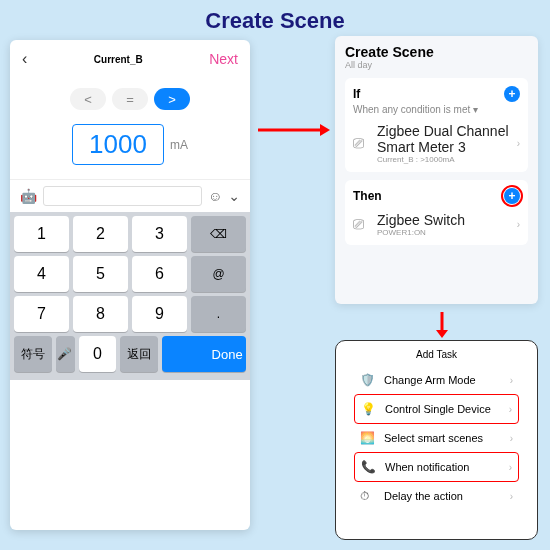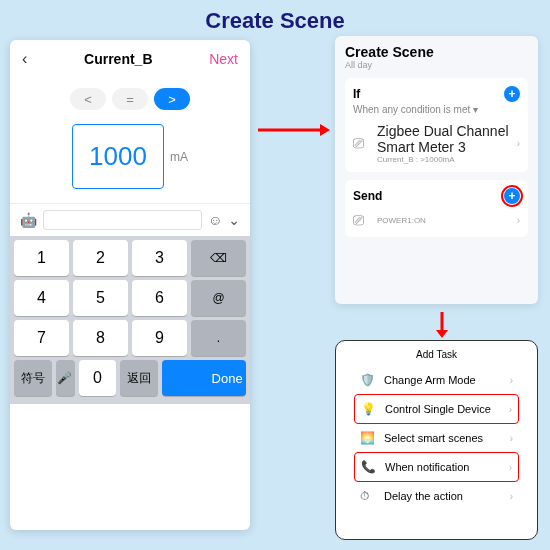--- a/index.html
+++ b/index.html
@@ -1,27 +1,27 @@
 <!DOCTYPE html>
 <html><head>
 <meta charset="utf-8">
 <style>
   * { box-sizing: border-box; margin: 0; padding: 0; }
   body { font-family: -apple-system, Helvetica, Arial, sans-serif; background: #cde7f7; width: 550px; height: 550px; position: relative; overflow: hidden; }
   .title { text-align: center; font-size: 22px; font-weight: bold; color: #1a1a7a; padding: 8px 0; }
   .phone-left { position: absolute; left: 10px; top: 40px; width: 240px; height: 490px; background: #fff; border-radius: 6px; box-shadow: 0 2px 10px rgba(0,0,0,0.15); overflow: hidden; }
   .pl-header { display:flex; align-items:center; justify-content: space-between; padding: 10px 12px; }
   .pl-back { font-size: 16px; color:#333; }
-  .pl-title { font-weight:600; font-size:14px; }
+  .pl-title { font-weight:600; font-size:10px; }
   .pl-next { color:#ec4899; font-size:14px; font-weight:500; }
   .pl-ops { display:flex; gap:6px; justify-content:center; margin:10px 0 8px; }
   .op-pill { width:36px; height:22px; border-radius:11px; display:flex; align-items:center; justify-content:center; font-size:13px; color:#888; background:#f2f2f2; }
   .op-pill.active { background:#0a84ff; color:#fff; }
   .pl-value { display:flex; align-items:center; justify-content:center; gap:6px; margin:14px 0; }
-  .pl-value .num { border:1.5px solid #0a84ff; border-radius:4px; padding:16px 16px; font-size:26px; color:#0a84ff; font-weight:500; }
+  .pl-value .num { border:1.5px solid #0a84ff; border-radius:4px; padding:4px 16px; font-size:26px; color:#0a84ff; font-weight:500; }
   .pl-value .unit { font-size:12px; color:#888; }
   .pl-range { display:flex; justify-content:space-between; padding:0 14px; font-size:10px; color:#999; margin-top:20px; }
   .pl-inputbar { display:flex; align-items:center; padding:6px 10px; border-top:1px solid #eee; gap:6px; font-size:14px; color:#555;}
   .pl-inputbar .flexspace{flex:1; border:1px solid #ddd; height:20px; border-radius:3px;}
   .keyboard { background:#d1d5db; padding:4px; }
   .krow { display:flex; gap:4px; margin-bottom:4px; }
   .key { flex:1; background:#fff; border-radius:4px; height:36px; display:flex; align-items:center; justify-content:center; font-size:16px; box-shadow:0 1px 0 rgba(0,0,0,0.2);}
   .key.func{background:#b0b5bd; font-size:12px;}
   .key.done{background:#0a84ff;color:#fff;font-size:13px;padding-left:46px;}
   .arrow-r { position:absolute; left:258px; top:120px; }
@@ -123,26 +123,27 @@
       <div class="dev-icon">⎚</div>
       <div class="txt">
         <div class="name">Zigbee Dual Channel Smart Meter 3</div>
         <div class="sub">Current_B : &gt;1000mA</div>
       </div>
       <div class="chev">›</div>
     </div>
   </div>
   <div class="ps-card">
     <h4>
-      <span>Send</span>
+      <span>Then</span>
       <span class="plus hl">+</span>
     </h4>
     <div class="ps-item">
       <div class="dev-icon">⎚</div>
       <div class="txt">
+        <div class="name">Zigbee Switch</div>
         <div class="sub">POWER1:ON</div>
       </div>
       <div class="chev">›</div>
     </div>
   </div>
 </div>
 
 <div class="arrow-d">
   <svg class="arrow" width="20" height="26">
       <line x1="10" y1="0" x2="10" y2="18" stroke="red" stroke-width="3"></line>

